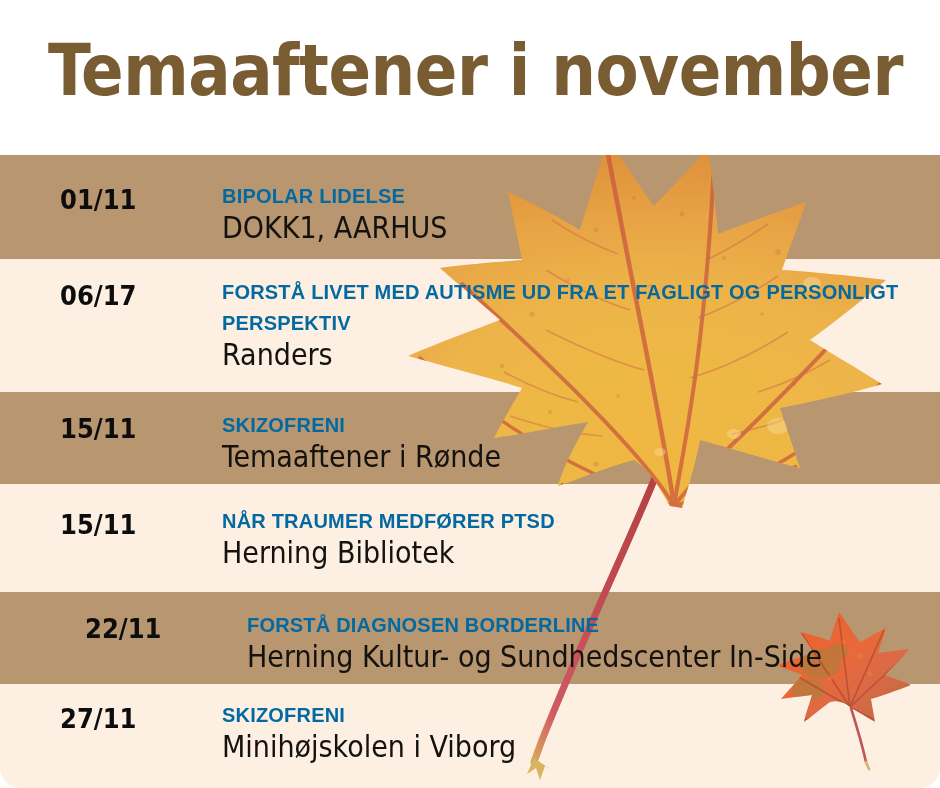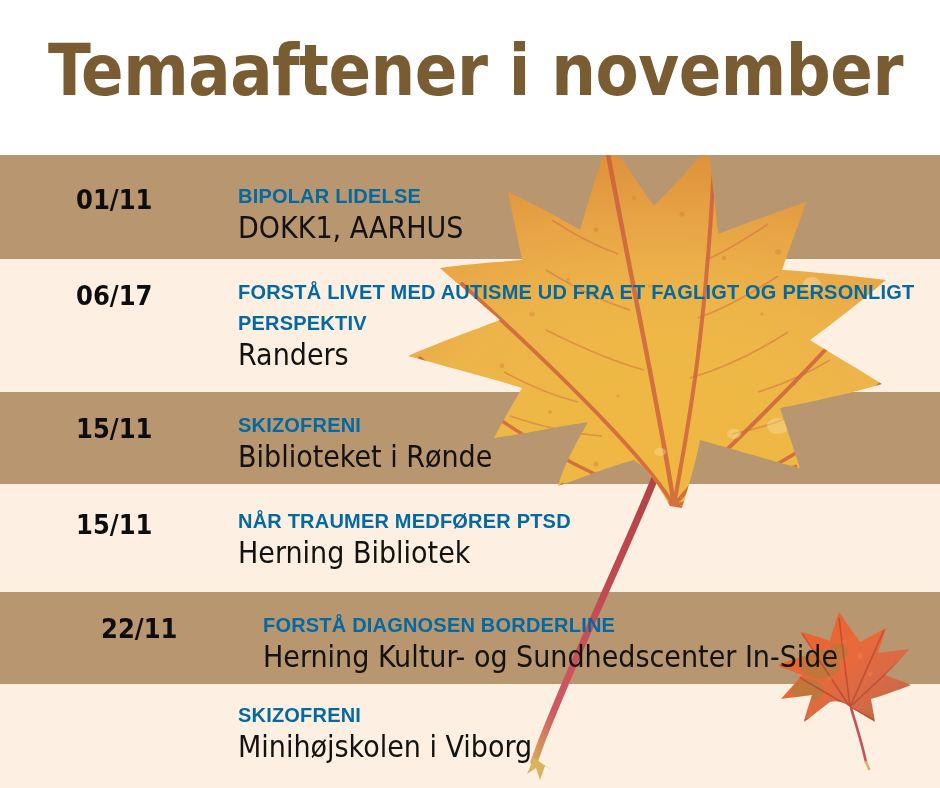--- a/index.html
+++ b/index.html
@@ -1,33 +1,33 @@
 <!DOCTYPE html>
 <html><head>
 <meta charset="utf-8">
 <style>
   html,body{margin:0;padding:0;}
   body{width:940px;height:788px;overflow:hidden;background:#ffffff;
        font-family:"Liberation Sans",sans-serif;}
-  #poster{position:relative;width:940px;height:788px;background:#ffffff;overflow:hidden;}
+  #poster{position:relative;width:940px;height:788px;background:#ffffff;overflow:hidden;border-radius:20px;}
 
   
   #header{position:absolute;left:0;top:0;width:940px;height:155px;background:#ffffff;z-index:5;}
   #poster-title{position:absolute;left:48px;top:22px;width:860px;
       font-family:"DejaVu Sans Condensed","Liberation Sans",sans-serif;
       font-weight:700;font-size:72px;line-height:96px;letter-spacing:-0.5px;
       color:#7a5c33;white-space:nowrap;transform:scaleX(0.97);transform-origin:left center;}
 
   
   .band{position:absolute;left:0;width:940px;z-index:1;}
   .band.brown{background:#b89670;}
   .band.cream{background:#fdf0e3;}
 
   
-  .row{position:absolute;left:16px;width:819px;z-index:4;}
+  .row{position:absolute;left:0;width:819px;z-index:4;}
   .row-date{position:absolute;left:60px;width:150px;text-align:left;
       font-family:"DejaVu Sans Condensed","Liberation Sans",sans-serif;
       font-weight:700;font-size:27px;line-height:30px;color:#0d0d0d;
       letter-spacing:0px;}
   .row-body{position:absolute;left:222px;width:700px;}
   .row-title{font-family:Liberation Sans, sans-serif;
       font-weight:700;font-size:20px;line-height:31px;color:#0369a1;
       letter-spacing:0.2px;text-transform:uppercase;}
   .row-venue{font-family:"DejaVu Sans Condensed","Liberation Sans",sans-serif;
       font-weight:400;font-size:30px;line-height:28px;color:#14120f;margin-top:2px;}
@@ -247,38 +247,39 @@
         <div class="row-date" style="top: 22px;">06/17</div>
         <div class="row-body" style="top: 18px;">
           <div class="row-title">FORSTÅ LIVET MED AUTISME UD FRA ET FAGLIGT OG PERSONLIGT PERSPEKTIV</div>
           <div class="row-venue">Randers</div>
         </div>
       </div>
       <div class="row" style="top: 392px; height: 92px;">
         <div class="row-date" style="top: 22px;">15/11</div>
         <div class="row-body" style="top: 18px;">
           <div class="row-title">SKIZOFRENI</div>
-          <div class="row-venue">Biblioteket i Rønde</div>
+          <div class="row-venue">Temaaftener i Rønde</div>
         </div>
       </div>
       <div class="row" style="top: 484px; height: 108px;">
         <div class="row-date" style="top: 26px;">15/11</div>
         <div class="row-body" style="top: 22px;">
           <div class="row-title">NÅR TRAUMER MEDFØRER PTSD</div>
           <div class="row-venue">Herning Bibliotek</div>
         </div>
       </div>
       <div class="row" style="top: 592px; height: 92px; margin-left: 25px;">
         <div class="row-date" style="top: 22px;">22/11</div>
         <div class="row-body" style="top: 18px;">
           <div class="row-title">FORSTÅ DIAGNOSEN BORDERLINE</div>
           <div class="row-venue">Herning Kultur- og Sundhedscenter In-Side</div>
         </div>
       </div>
       <div class="row" style="top: 684px; height: 104px;">
+        <div class="row-date" style="top: 20px;">27/11</div>
         <div class="row-body" style="top: 16px;">
           <div class="row-title">SKIZOFRENI</div>
           <div class="row-venue">Minihøjskolen i Viborg</div>
         </div>
       </div>
     </div>
 
 </div>
 
 </body></html>

